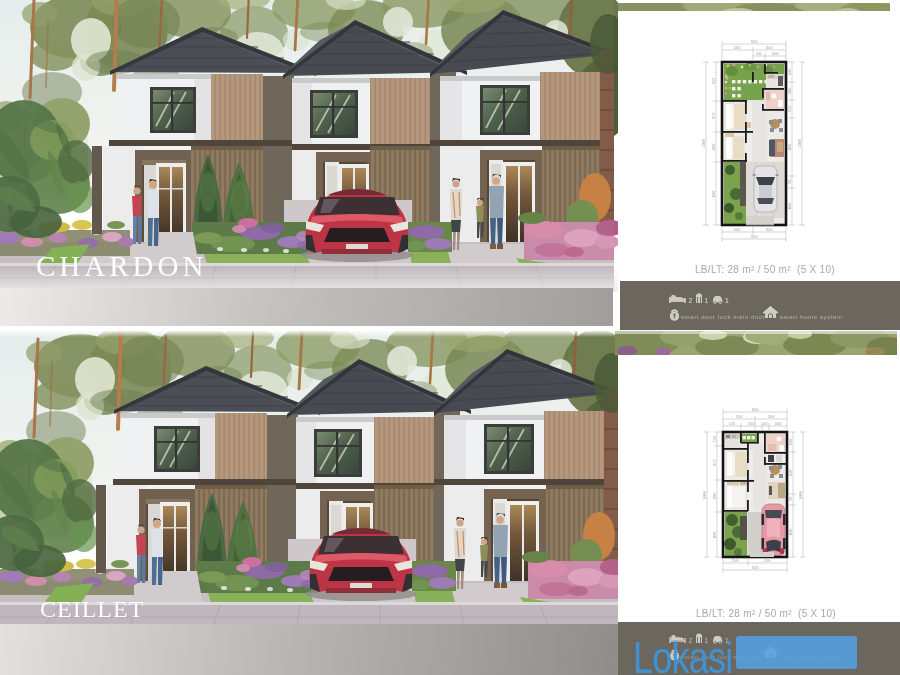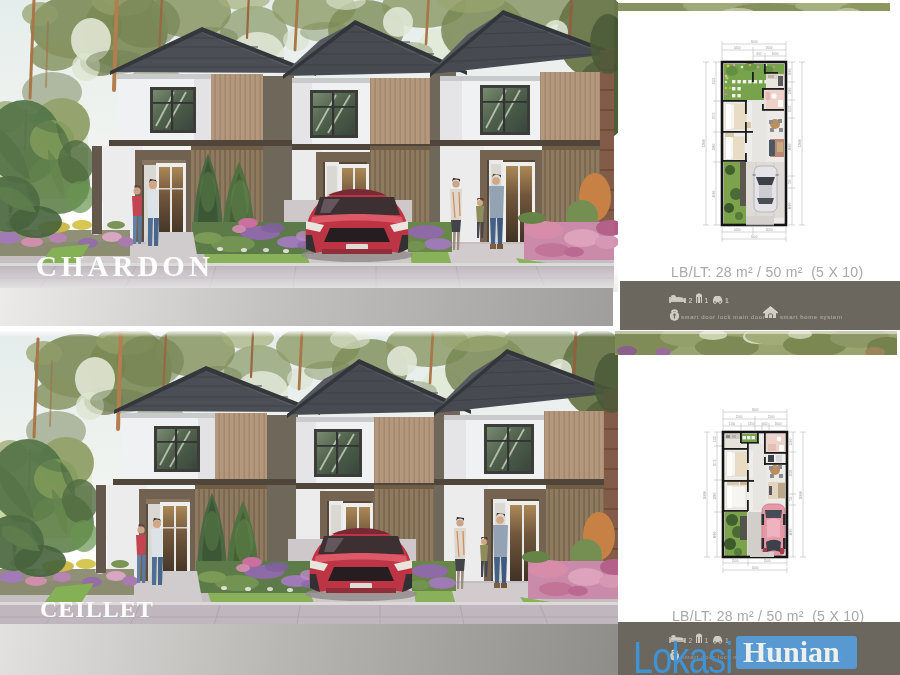--- a/index.html
+++ b/index.html
@@ -1,21 +1,21 @@
 <!DOCTYPE html>
 <html><head>
 <meta charset="utf-8">
 <style>
   html,body{margin:0;padding:0;background:#fff;}
   body{width:900px;height:675px;position:relative;overflow:hidden;
        font-family:"Liberation Sans",sans-serif;}
   .abs{position:absolute;}
   .title{font-family:"Liberation Serif",serif;color:rgba(255,255,255,0.96);
-         font-size:27px;font-weight:700;white-space:nowrap;}
-  .lblt{color:#a8a8a8;font-size:14px;letter-spacing:0.3px;white-space:nowrap;}
+         font-size:27px;font-weight:400;white-space:nowrap;}
+  .lblt{color:#a8a8a8;font-size:10px;letter-spacing:0.3px;white-space:nowrap;margin-left:24px;}
   .bar{background:#6b675e;}
 </style>
 </head>
 <body>
 
 <div class="abs" style="left:0;top:0;width:618px;height:292px;overflow:hidden;">
 <svg width="618" height="322" viewBox="4 8 618 322" xmlns="http://www.w3.org/2000/svg">
 <defs>
 <linearGradient id="skyg" x1="0" y1="0" x2="0" y2="1">
   <stop offset="0" stop-color="#e4eeed"></stop>
@@ -868,14 +868,13 @@
 
 <div class="abs bar" style="left:618px;top:622px;width:282px;height:53px;">
 <svg class="abs" style="left:51px;top:5px;" width="231" height="43" viewBox="0 0 231 43" xmlns="http://www.w3.org/2000/svg">
 <use href="#specicons"></use>
 </svg>
 </div>
 
 <div class="abs" style="left:633px;top:632px;width:234px;height:42px;">
   <span class="abs" style="left:0;top:1px;font-size:44px;color:rgba(62,150,221,0.92);letter-spacing:-1px;transform:scaleX(0.82);transform-origin:0 0;">Lokasi</span>
   <span class="abs" style="left:103px;top:4px;width:121px;height:33px;background:rgba(84,160,224,0.88);border-radius:3px;"></span>
-  <span class="abs" style="left:110px;top:3px;font-family:'Liberation Serif',serif;font-weight:bold;font-size:30px;color:#eef0ee;">Hunian</span>
 </div>
 
 </body></html>

